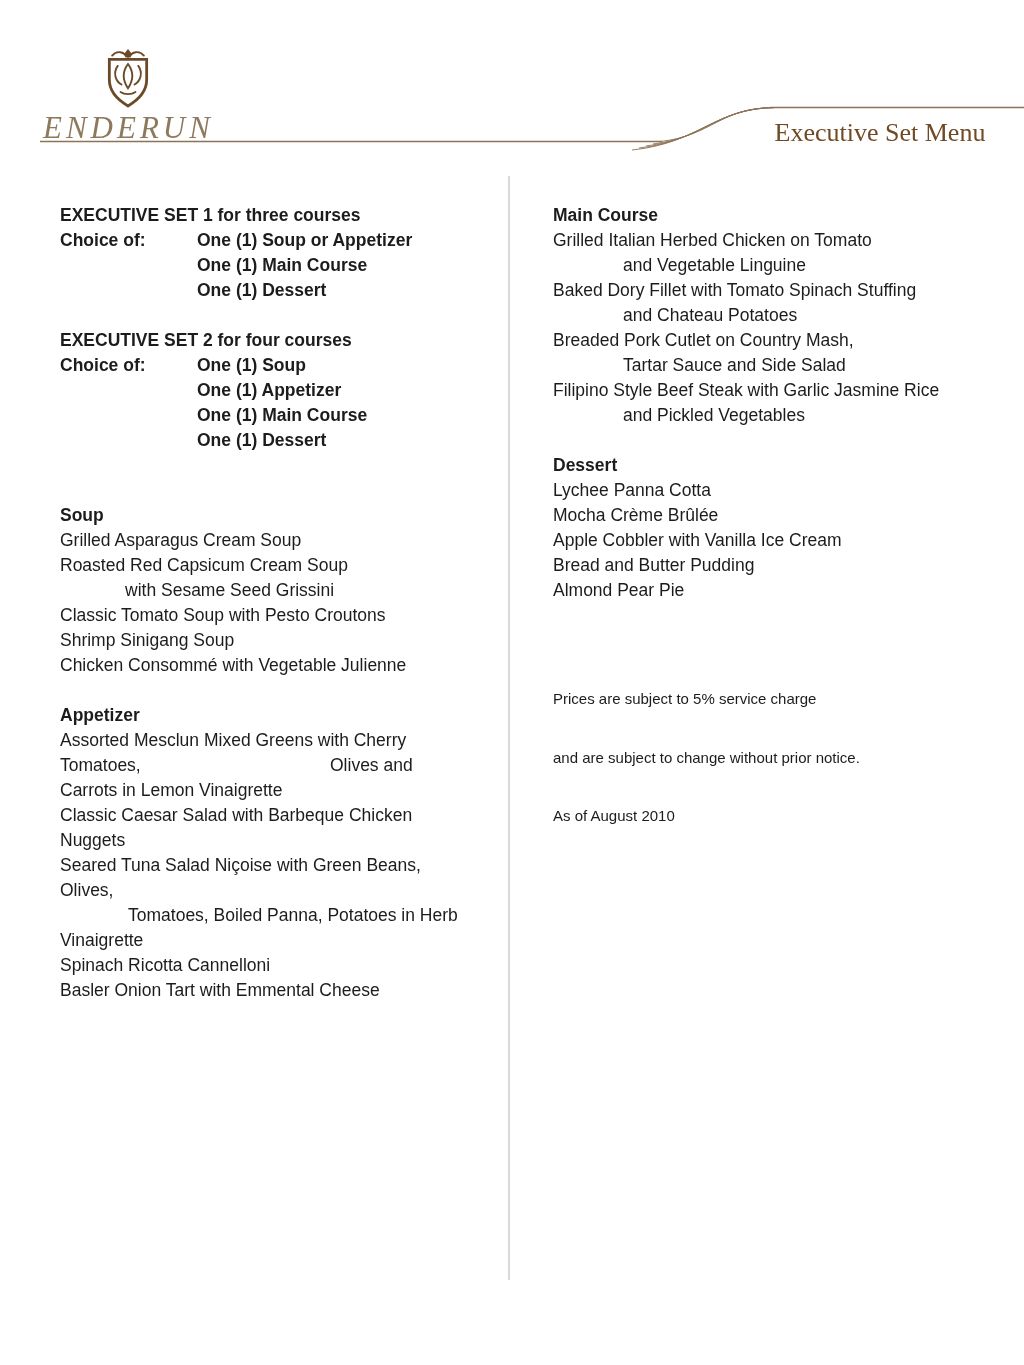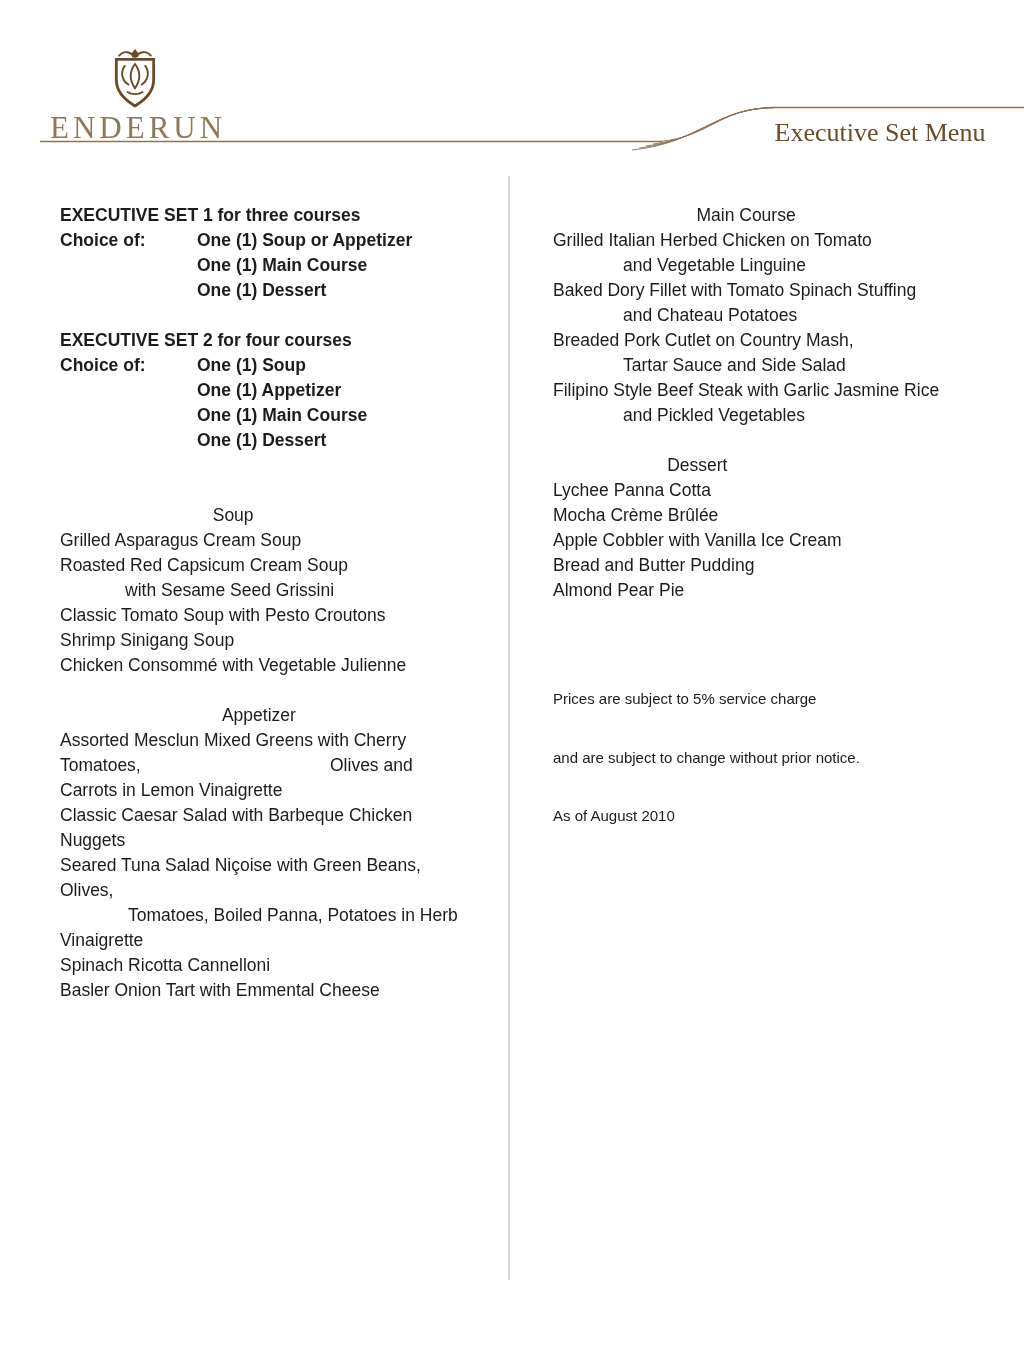--- a/index.html
+++ b/index.html
@@ -16,22 +16,23 @@
     position:relative;
     width:1024px;
     height:1365px;
     background:#ffffff;
     font-family:"Liberation Sans", sans-serif;
     color:var(--text);
     overflow:hidden;
   }
   
   .logo{
-    position:absolute; left:50px; top:48px; width:170px;
+    position:absolute; left:43px; top:48px; width:170px;
     text-align:center;
+    font-style:italic;
   }
   .crest{display:block; margin:0 auto 2px auto;}
   .crest path, .crest circle{stroke:var(--crest); fill:none; stroke-linecap:round;}
   .crest .solid{fill:var(--crest); stroke:none;}
   .wordmark{
     font-family:"Liberation Serif", serif;
     font-size:31px;
     letter-spacing:4px;
     color:var(--logo);
     white-space:nowrap;
@@ -49,21 +50,21 @@
   
   .divider-v{
     position:absolute; left:508px; top:176px;
     width:2px; height:1104px;
     background:var(--divider);
   }
   
   .block{position:absolute; white-space:nowrap;}
   .line{font-size:17.5px; line-height:25px;}
   .bold{font-weight:700;}
-  .heading{font-weight:400;text-align:center;}
+  .heading{font-weight:700;}
   .choice-row{display:flex;}
   .choice-label{width:137px; flex:none;}
   .indent-65{padding-left:65px;}
   .indent-68{padding-left:68px;}
   .indent-70{padding-left:70px;}
   .split-first{display:inline-block; width:270px;}
   .fline{font-size:15px; line-height:20.5px;margin-top:38px;}
   #set1{left:60px; top:203px;}
   #set2{left:60px; top:328px;}
   #soup{left:60px; top:503px;}

